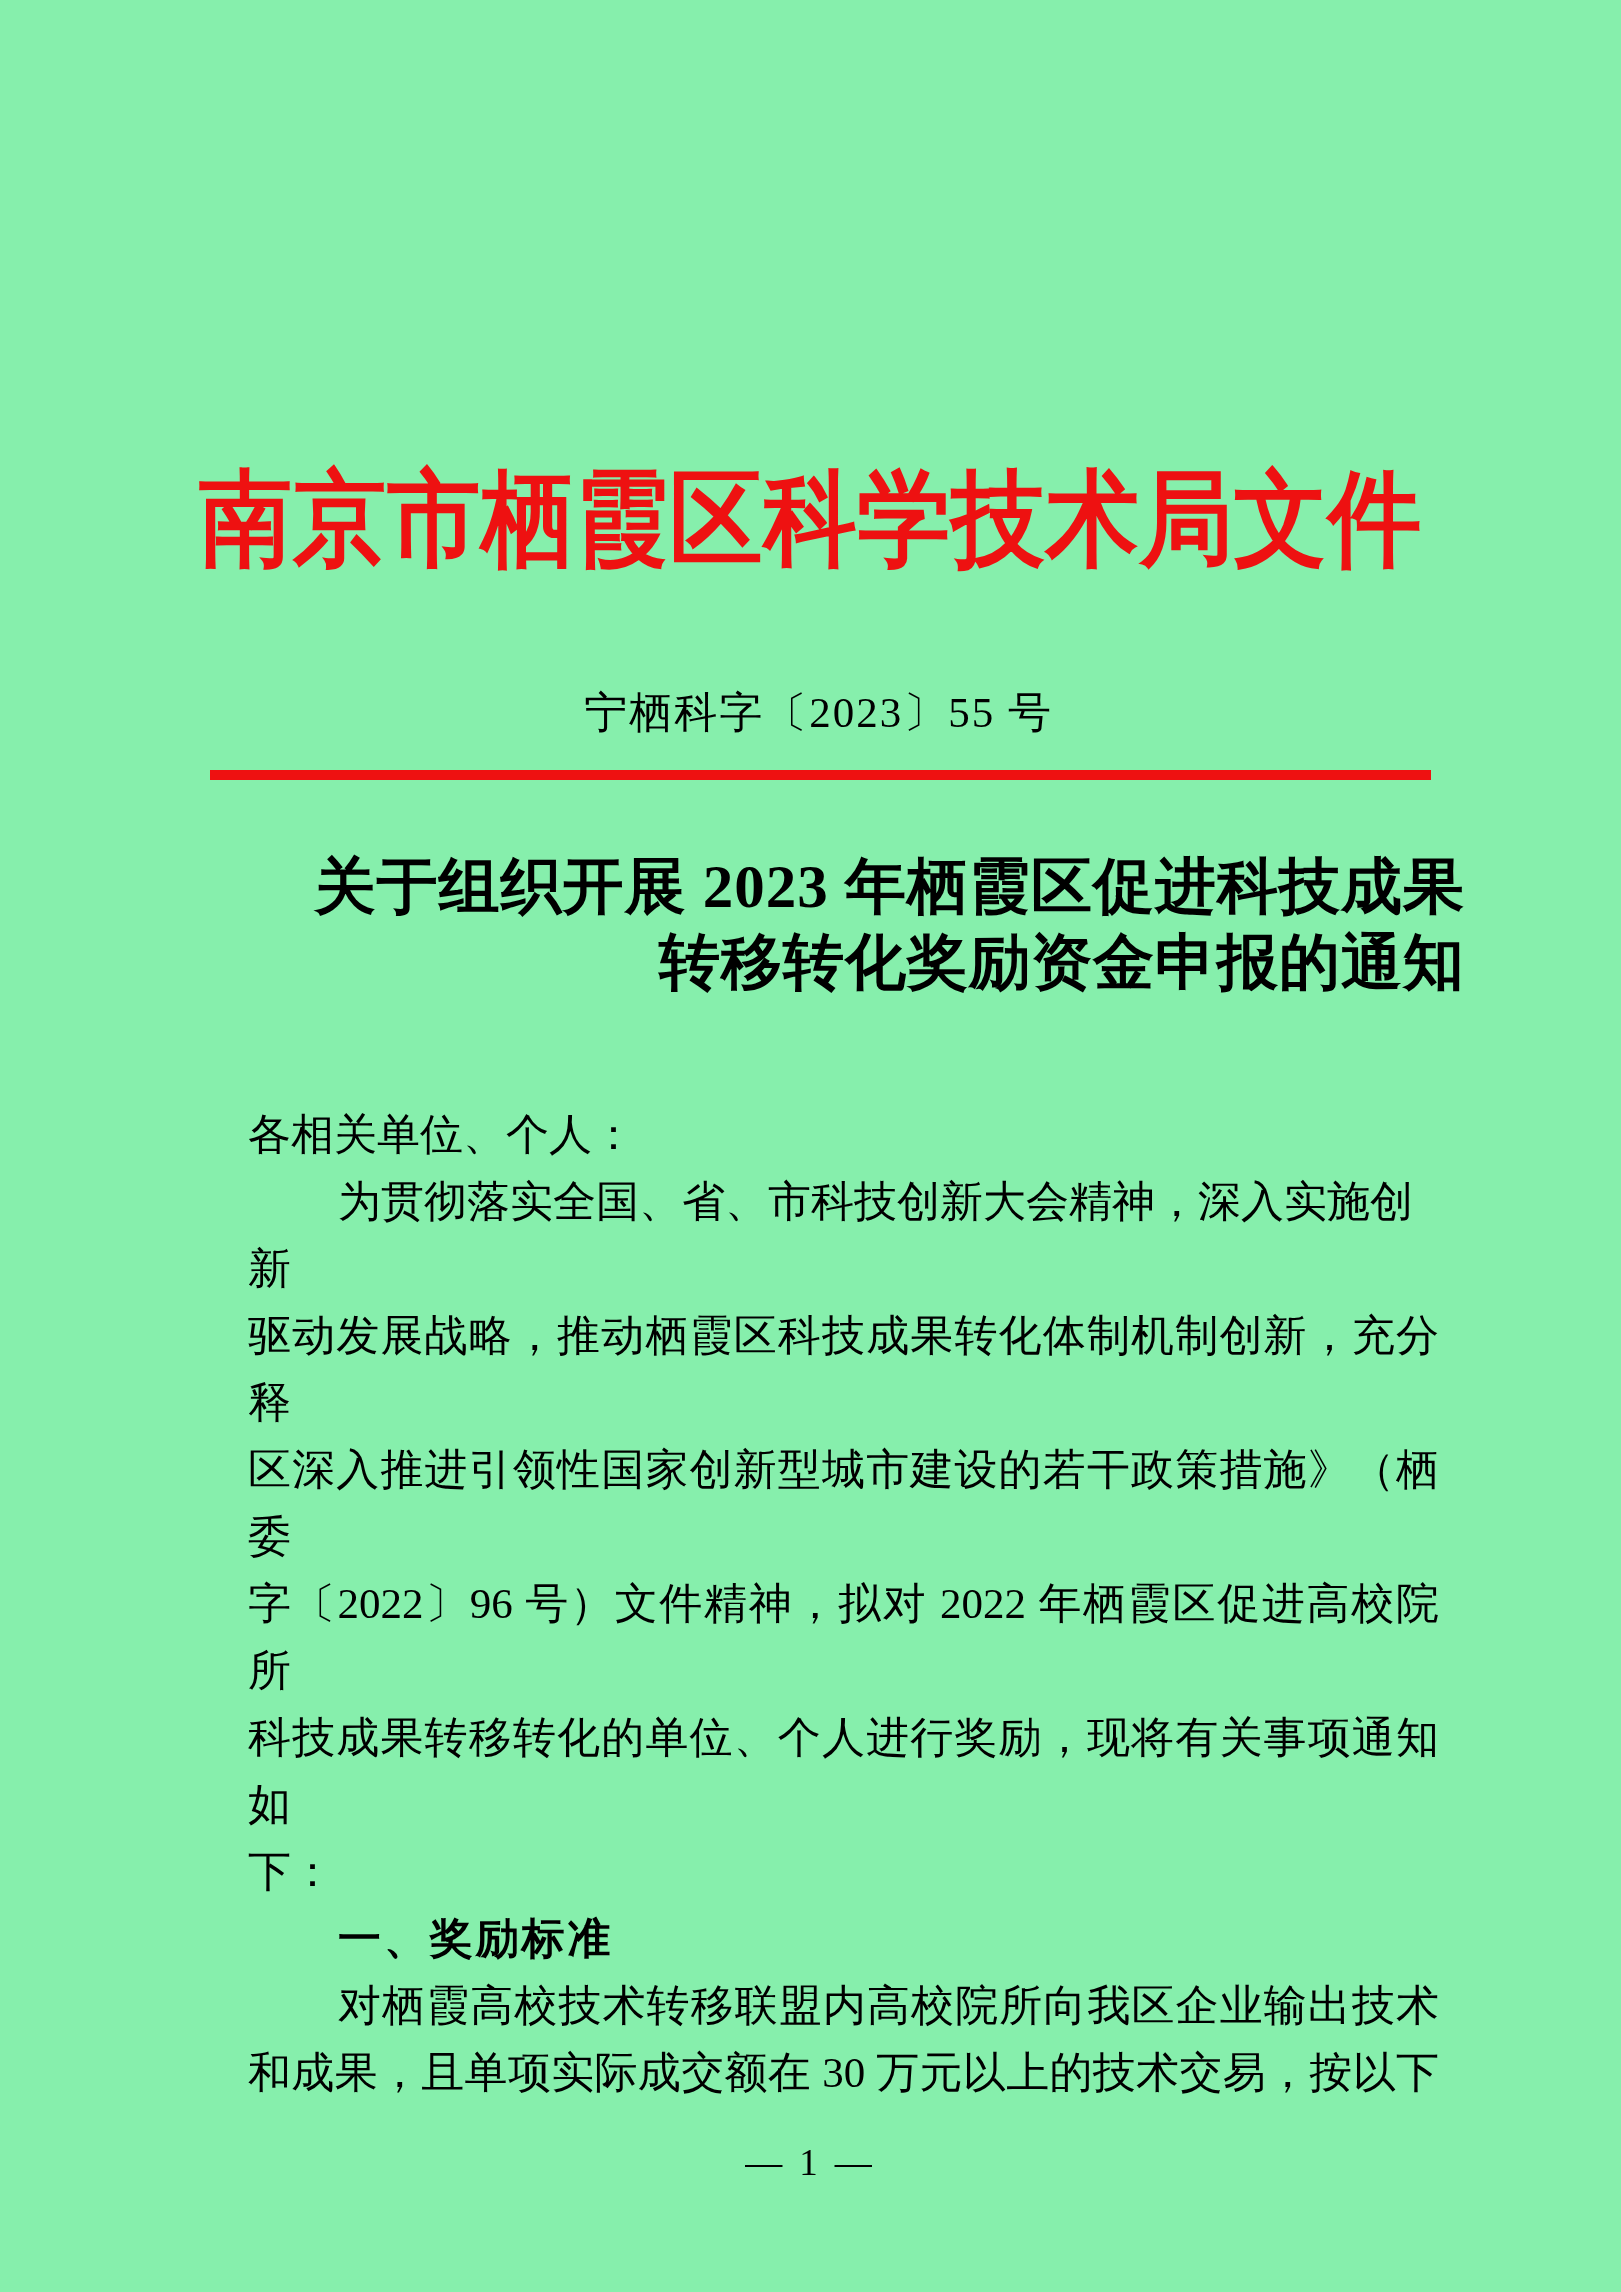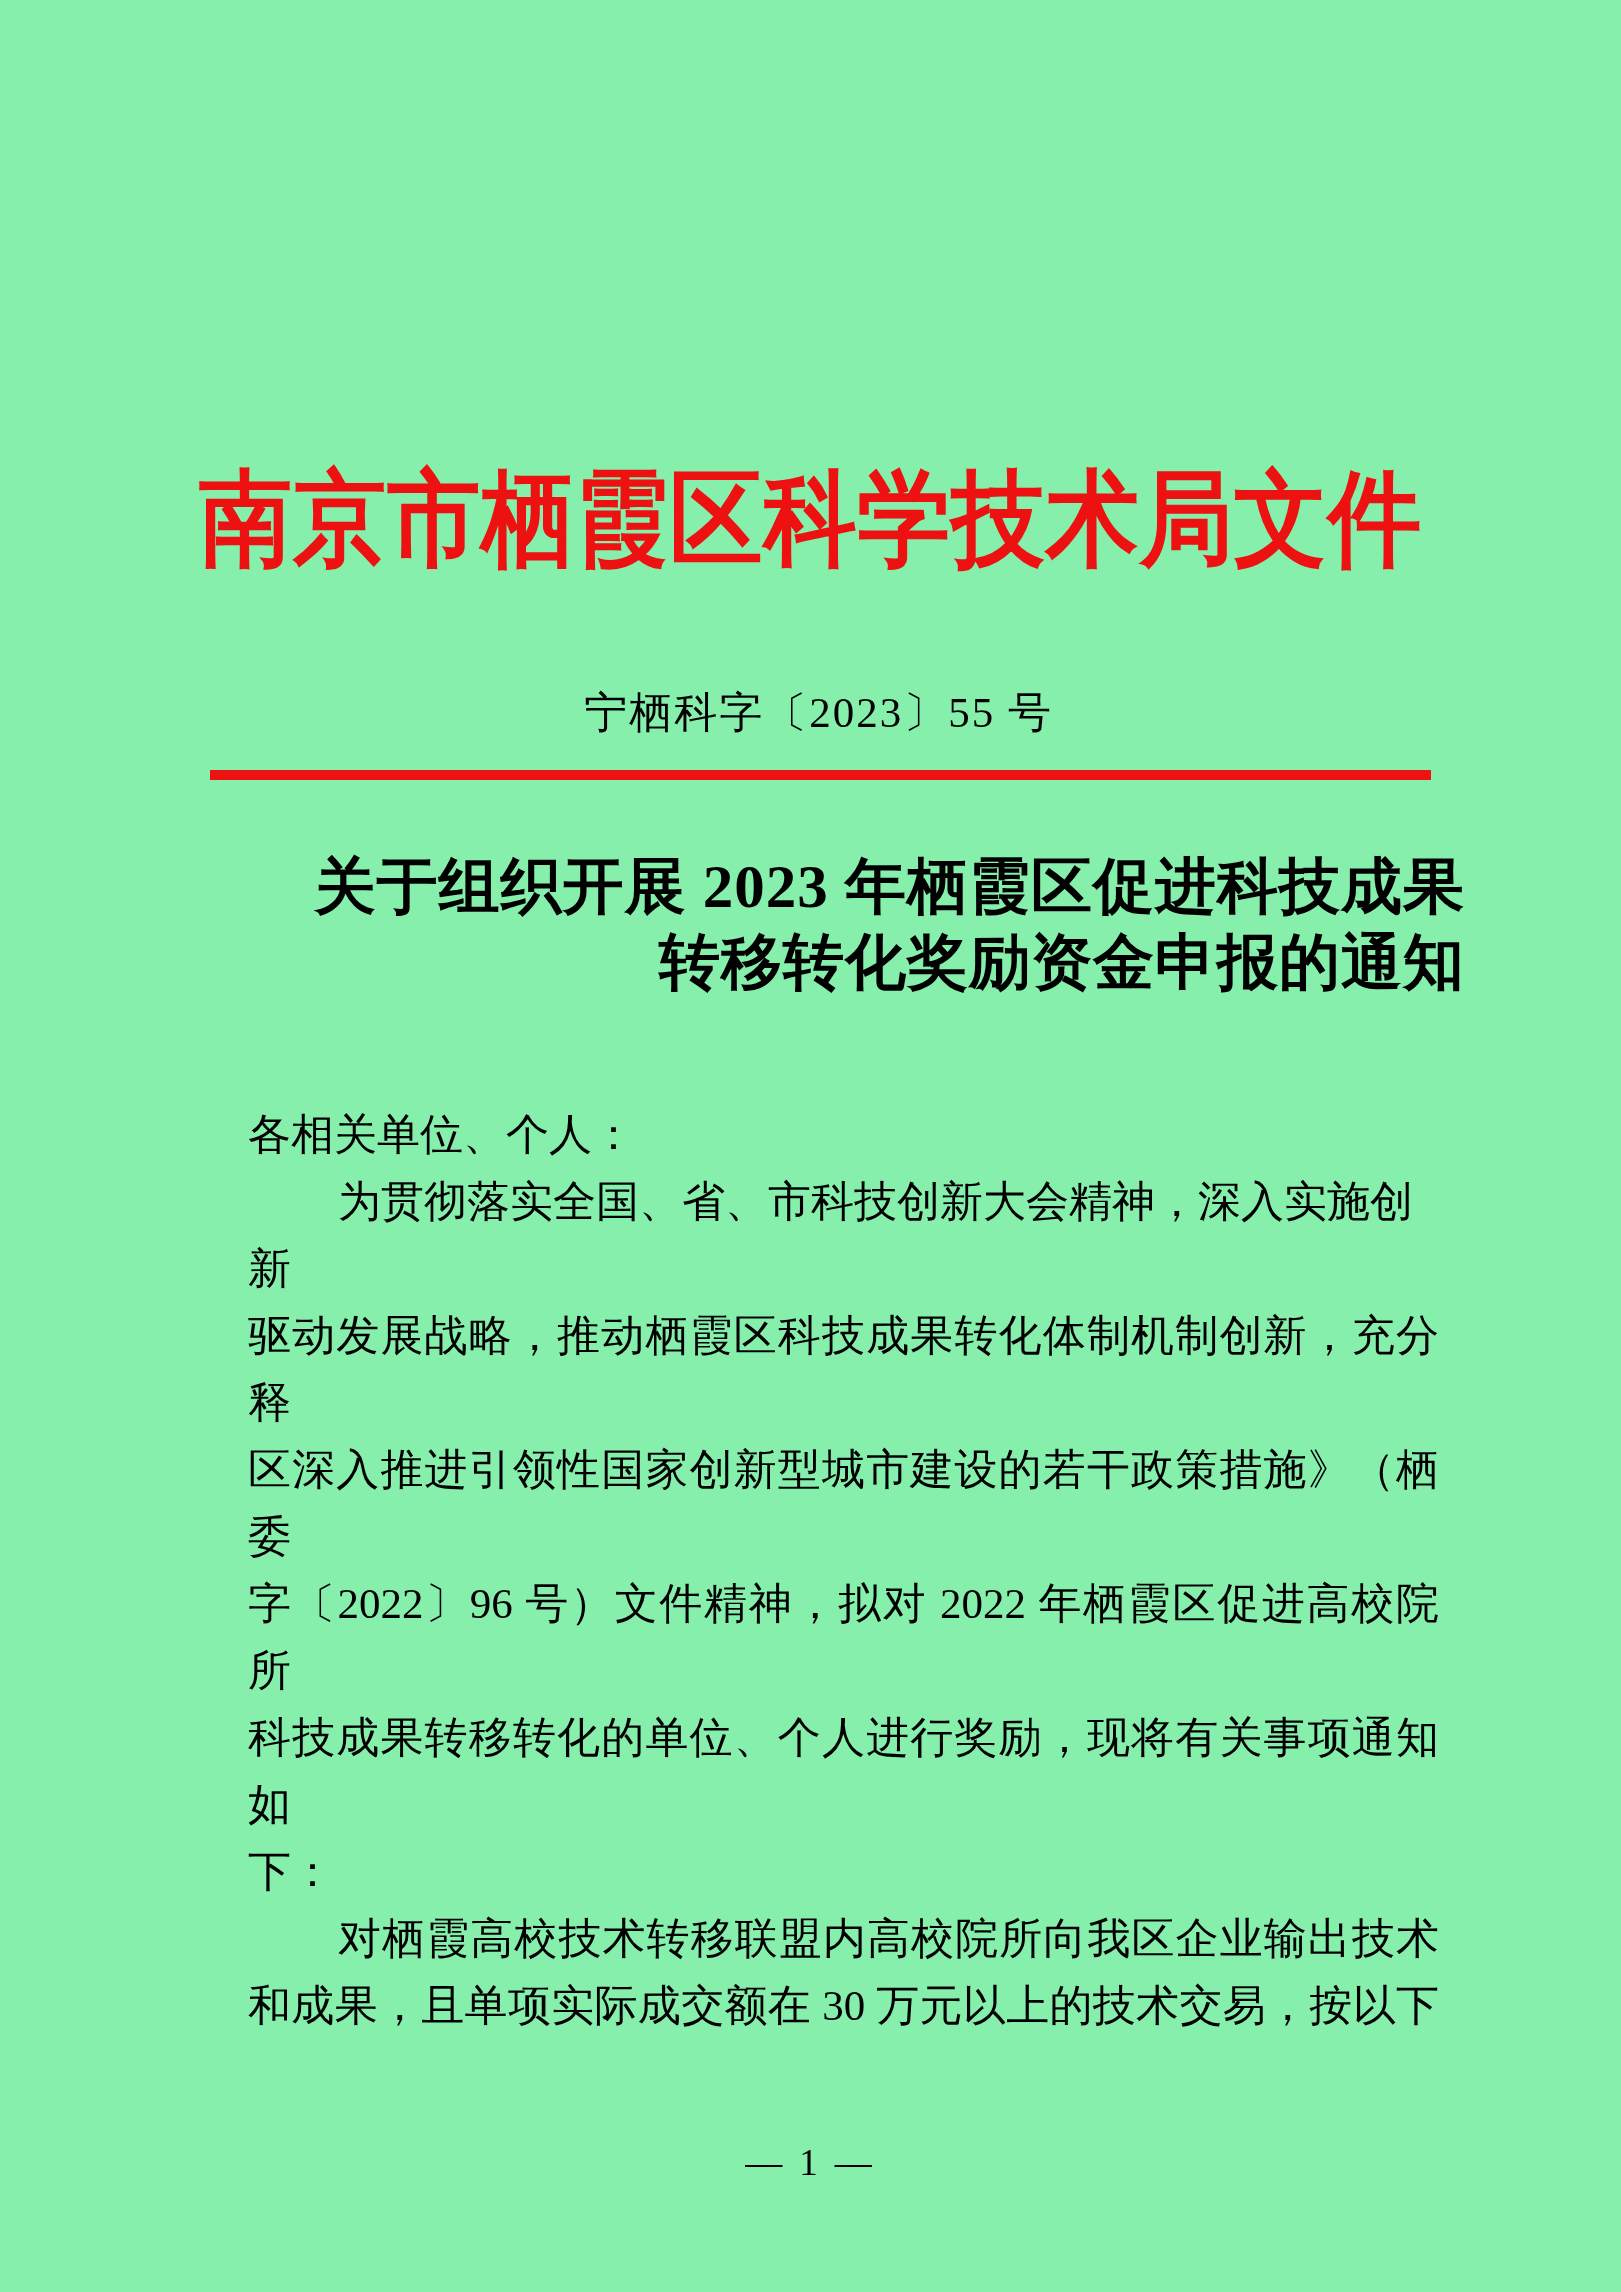--- a/index.html
+++ b/index.html
@@ -115,20 +115,21 @@
   </div>
 
   <div class="body-text">
     <div class="line">各相关单位、个人：</div>
     <div class="line indent">为贯彻落实全国、省、市科技创新大会精神，深入实施创新</div>
     <div class="line fill">驱动发展战略，推动栖霞区科技成果转化体制机制创新，充分释</div>
     <div class="line fill">区深入推进引领性国家创新型城市建设的若干政策措施》（栖委</div>
     <div class="line fill">字〔2022〕96 号）文件精神，拟对 2022 年栖霞区促进高校院所</div>
     <div class="line fill">科技成果转移转化的单位、个人进行奖励，现将有关事项通知如</div>
     <div class="line">下：</div>
+    <div class="line heading indent">一、奖励标准</div>
     <div class="line indent fill">对栖霞高校技术转移联盟内高校院所向我区企业输出技术</div>
     <div class="line fill">和成果，且单项实际成交额在 30 万元以上的技术交易，按以下</div>
   </div>
 
   <div class="page-number">— 1 —</div>
 
 </div>
 
 
 </body></html>

